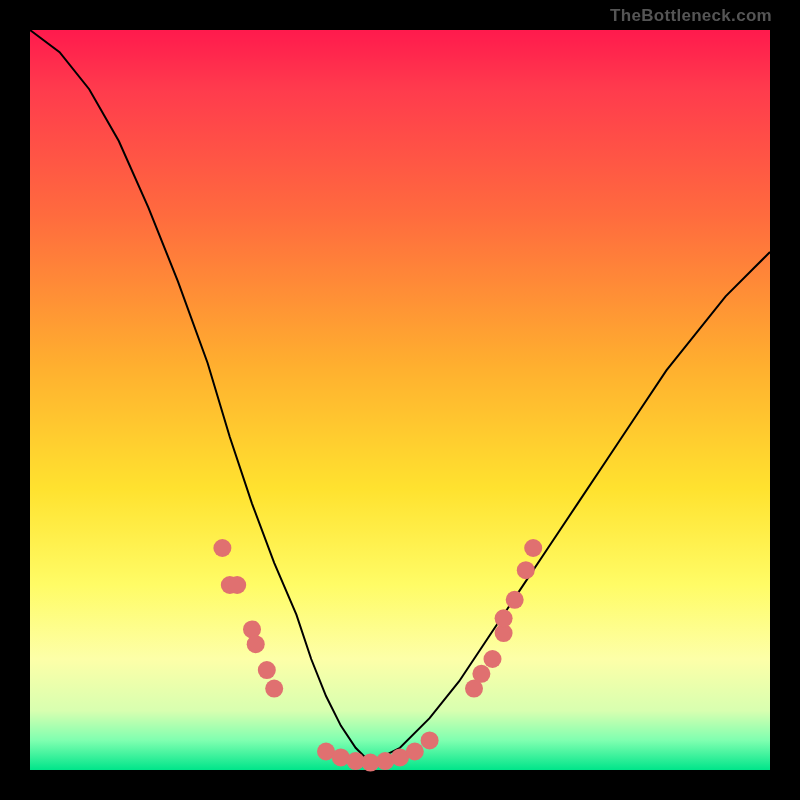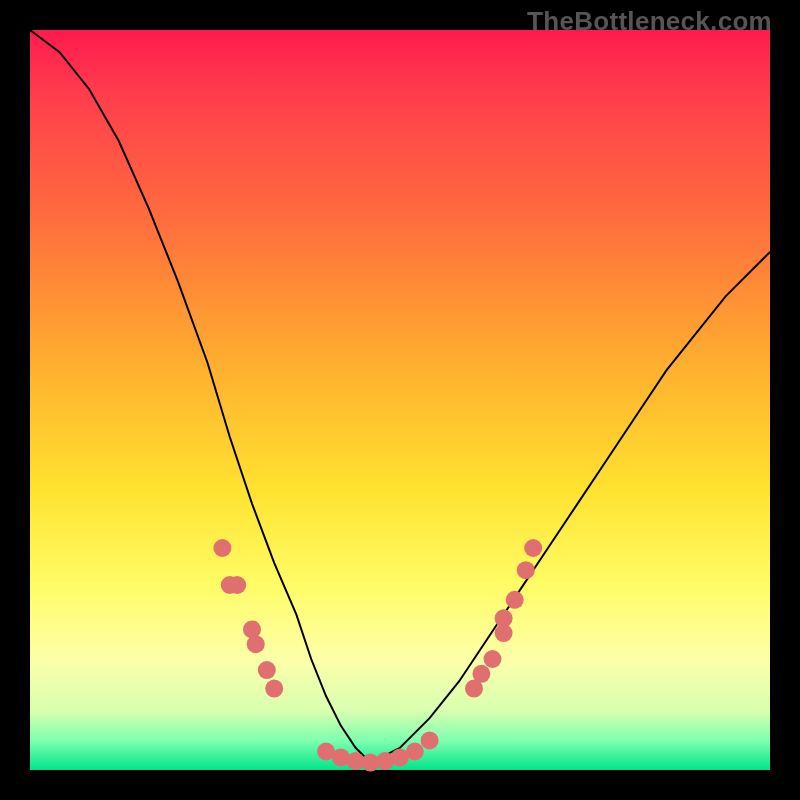--- a/index.html
+++ b/index.html
@@ -26,21 +26,21 @@
       #fffc66 75%,
       #fdffa8 85%,
       #d8ffb0 92%,
       #7fffb0 96%,
       #00e58a 100%);
   }
   .watermark {
     position: absolute;
     top: 6px;
     right: 28px;
-    font-size: 26px;
+    font-size: 17px;
     font-weight: 600;
     color: #555;
     letter-spacing: 0.3px;
     user-select: none;
   }
   svg {
     position: absolute;
     left: 0; top: 0;
     width: 740px;
     height: 740px;

